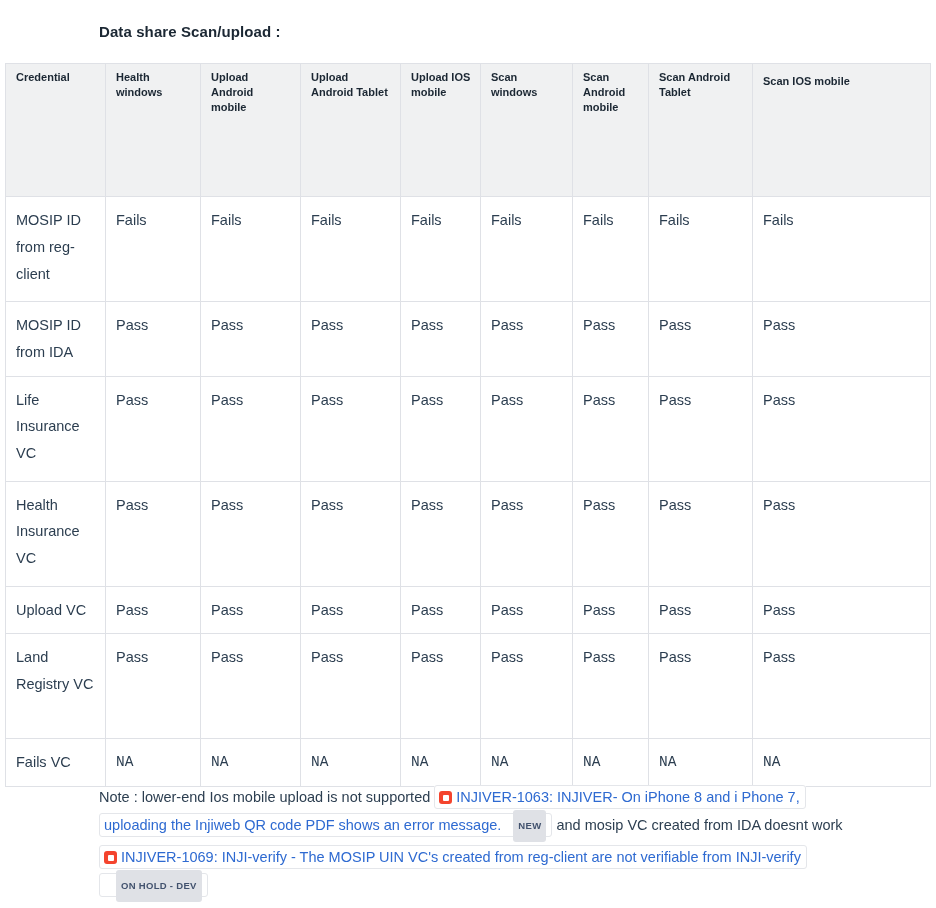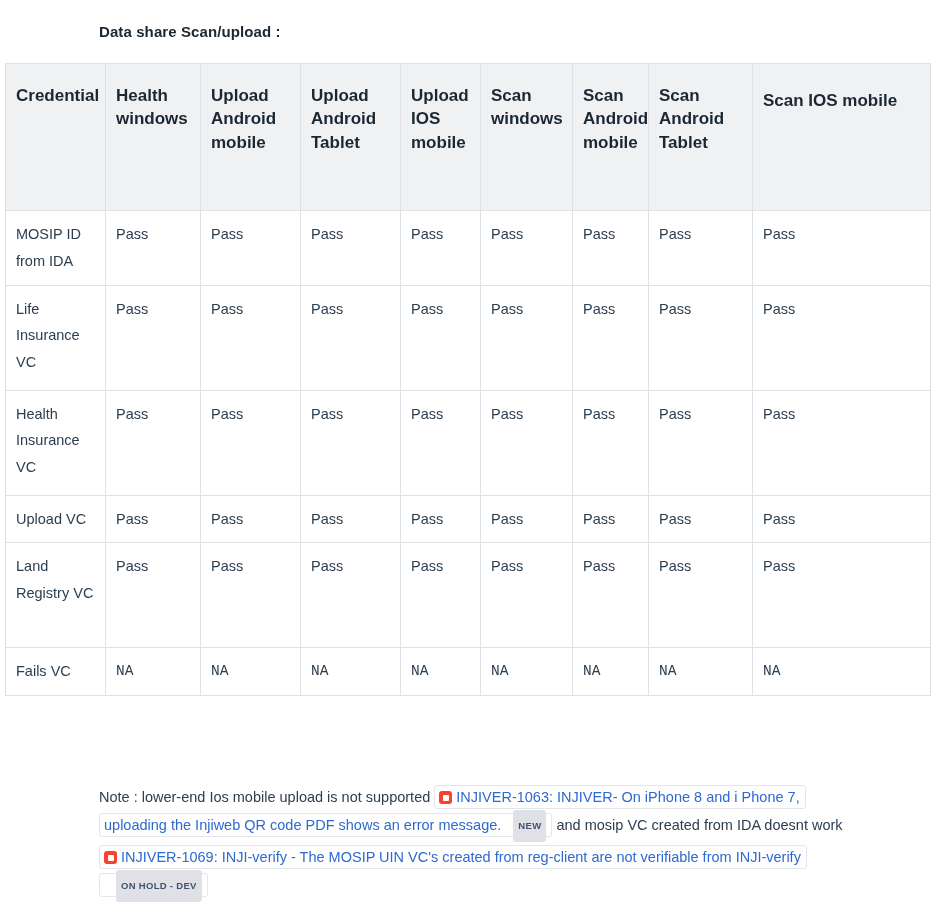--- a/index.html
+++ b/index.html
@@ -60,25 +60,25 @@
   table.compat th,
   table.compat td {
     border: 1px solid #DFE1E6;
     vertical-align: top;
     text-align: left;
     padding: 10px 9px 10px 10px;
   }
   table.compat thead th {
     background: #F0F1F2;
     font-weight: bold;
-    font-size: 17px;
+    font-size: 11px;
     line-height: 1.38;
     color: #1B2733;
     height: 116px;
-    padding-top: 20px;
+    padding-top: 6px;
   }
   table.compat thead th.spaced-lines {
     line-height: 2.05;
   }
   table.compat tbody td {
     font-size: 14.5px;
     line-height: 1.85;
     color: #2C3E50;
     background: #ffffff;
   }
@@ -178,20 +178,31 @@
           <th>Upload Android mobile</th>
           <th>Upload Android Tablet</th>
           <th>Upload IOS mobile</th>
           <th>Scan windows</th>
           <th>Scan Android mobile</th>
           <th>Scan Android Tablet</th>
           <th class="spaced-lines">Scan IOS mobile</th>
         </tr>
       </thead>
       <tbody>
+          <tr class="r-tall">
+            <td>MOSIP ID from reg-client</td>
+            <td class="v-fail">Fails</td>
+            <td class="v-fail">Fails</td>
+            <td class="v-fail">Fails</td>
+            <td class="v-fail">Fails</td>
+            <td class="v-fail">Fails</td>
+            <td class="v-fail">Fails</td>
+            <td class="v-fail">Fails</td>
+            <td class="v-fail">Fails</td>
+          </tr>
           <tr class="r-mid">
             <td>MOSIP ID from IDA</td>
             <td class="v-pass">Pass</td>
             <td class="v-pass">Pass</td>
             <td class="v-pass">Pass</td>
             <td class="v-warn">Pass</td>
             <td class="v-pass">Pass</td>
             <td class="v-pass">Pass</td>
             <td class="v-pass">Pass</td>
             <td class="v-pass">Pass</td>

